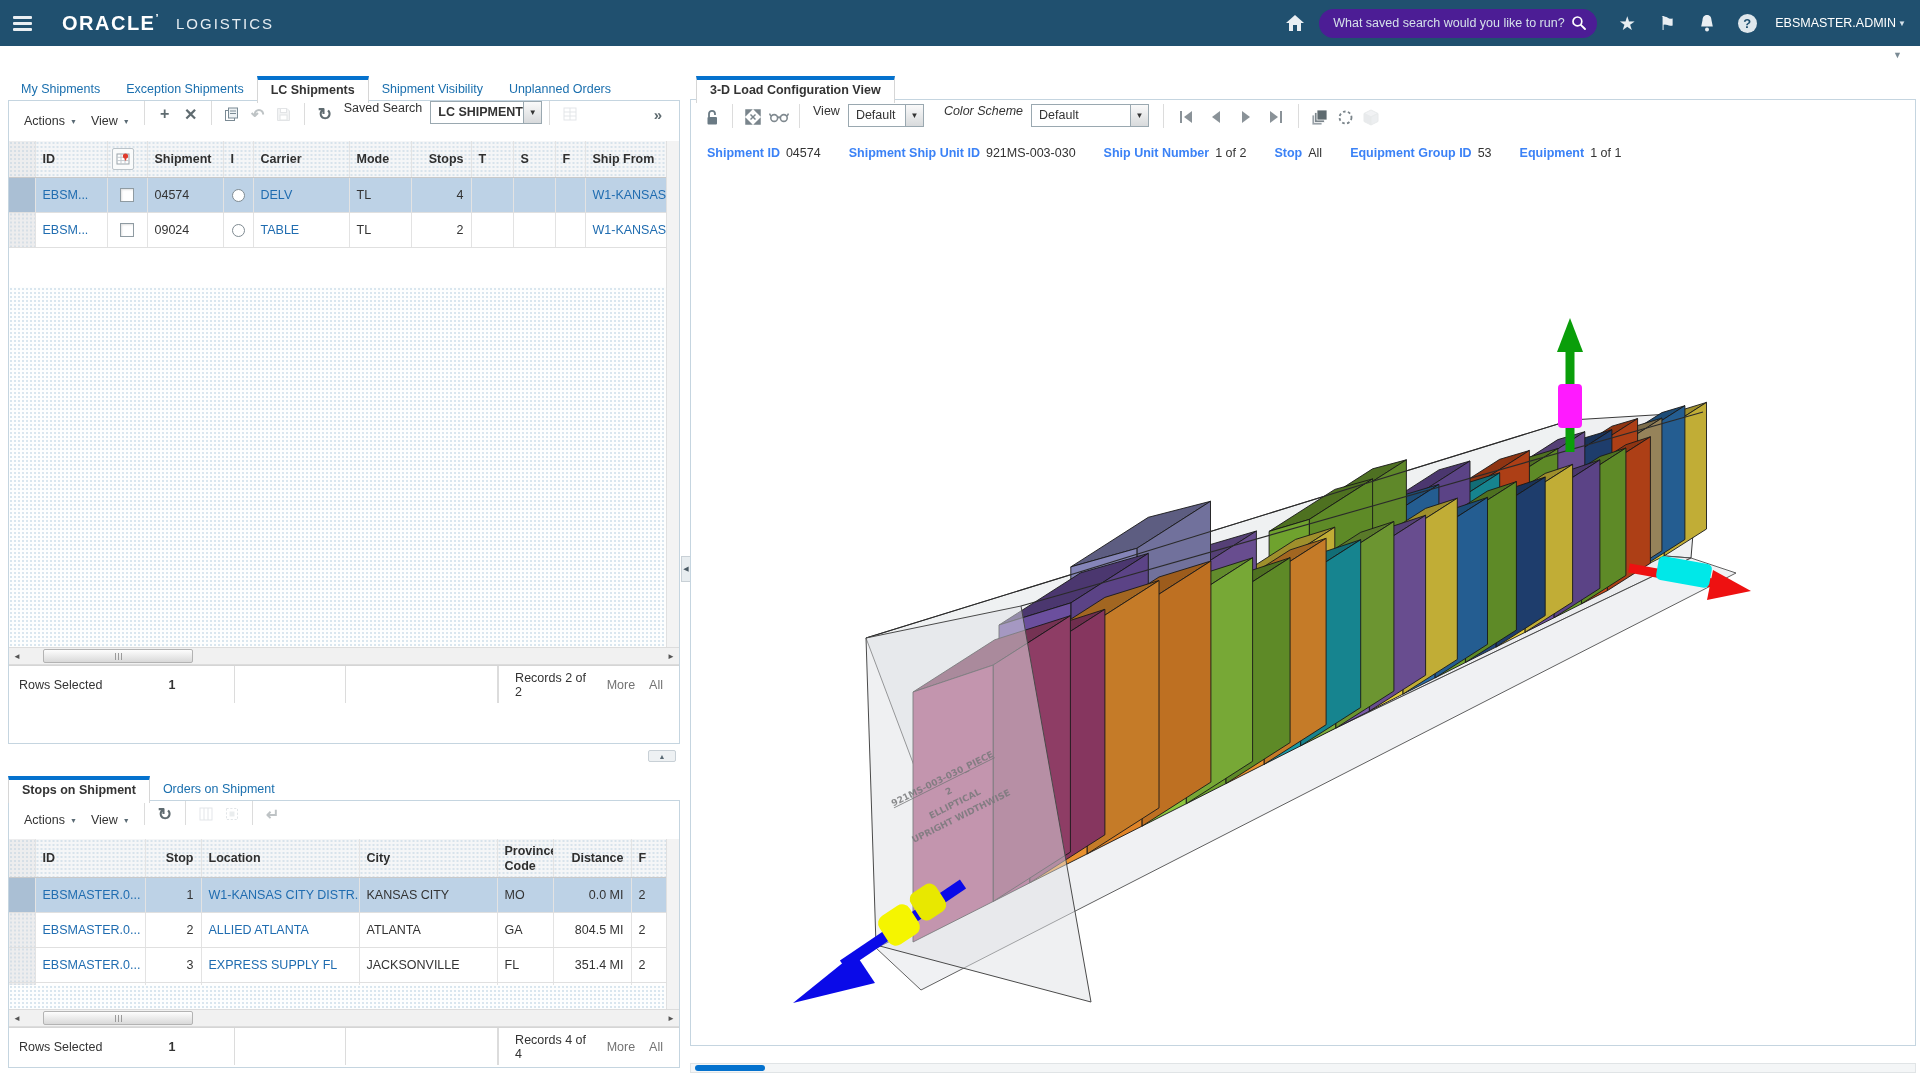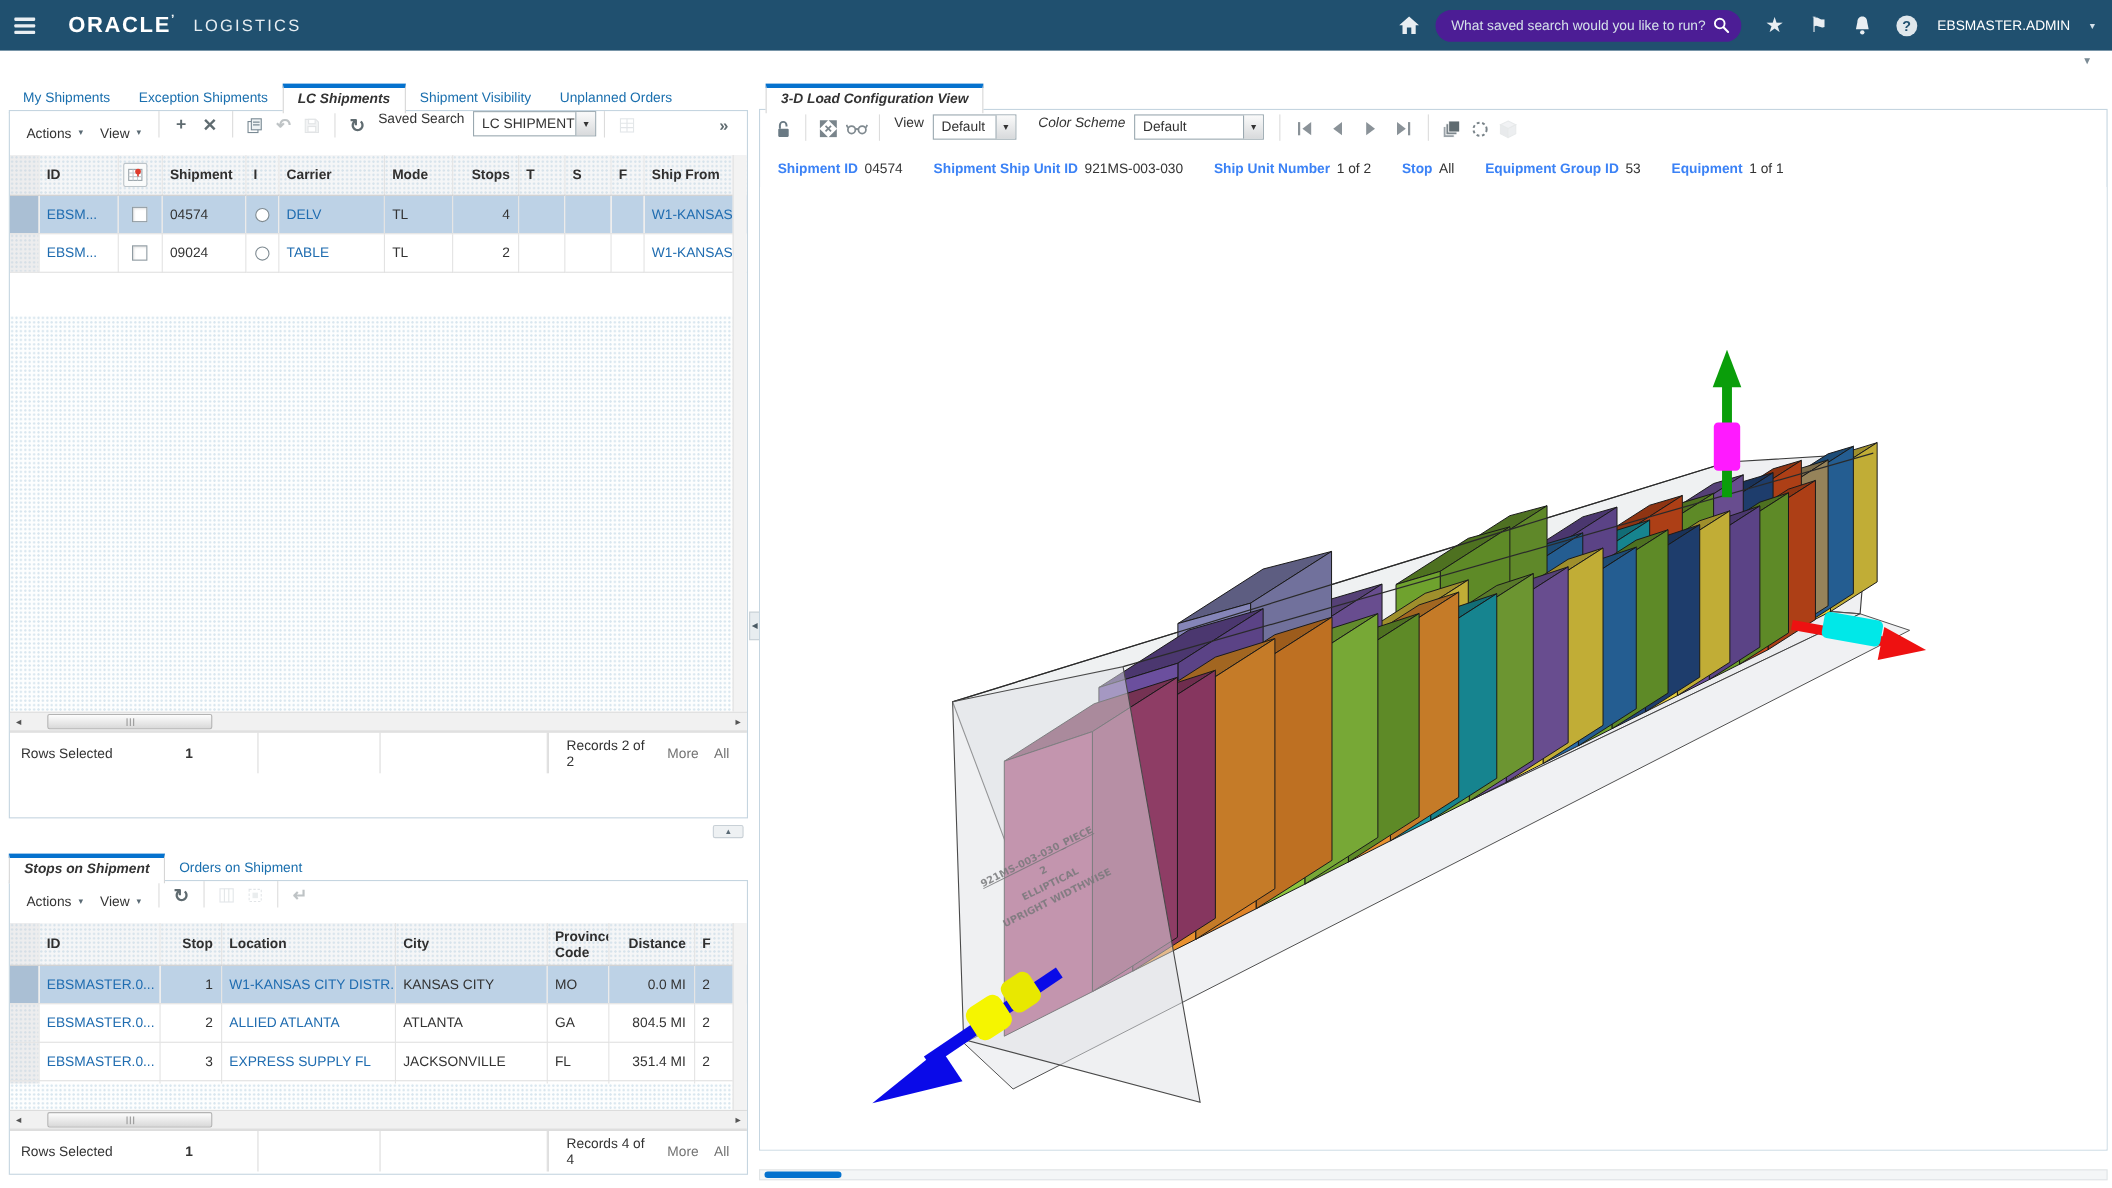--- a/index.html
+++ b/index.html
@@ -17,31 +17,31 @@
   .brand .mark { font-size:11px; vertical-align:top; }
   .product { color:#e6edf2; font-size:15px; letter-spacing:2px; margin-left:16px; }
   .hdr-right { margin-left:auto; display:flex; align-items:center; gap:0; padding-right:14px; }
   .hicon { width:40px; height:46px; display:flex; align-items:center; justify-content:center;
     color:#e9eef2; font-size:19px; cursor:pointer; }
   .search-pill { width:278px; height:29px; background:#4c1d95; border-radius:15px; display:flex;
     align-items:center; margin:0 10px 0 4px; padding:0 10px 0 14px; cursor:text; }
   .search-pill .ph { color:#d5e1ea; font-size:12.5px; flex:1; white-space:nowrap; overflow:hidden; }
   .help-circ { width:19px; height:19px; border-radius:50%; background:#dfe7ec; color:#20506f;
     font-weight:bold; font-size:13px; display:flex; align-items:center; justify-content:center; }
-  .user { color:#fff; font-size:12.5px; margin-left:8px; display:flex; align-items:center; gap:16px;
+  .user { color:#fff; font-size:12.5px; margin-left:8px; display:flex; align-items:center; gap:2px;
     cursor:pointer; white-space:nowrap; }
   .user .caret { font-size:8px; color:#d5e1ea; }
   .top-collapse { position:absolute; left:1893px; top:50px; font-size:9px; color:#7a8a94; cursor:pointer; }
 
   
   .tabbar { position:absolute; display:flex; align-items:center; border-bottom:1px solid #d6d6d6; }
   .tab { padding:5px 13px 6px; color:#1a6fae; cursor:pointer; white-space:nowrap; }
   .tab.active { background:#fff; border:1px solid #d6d6d6; border-bottom:none;
     border-top:4px solid #0572ce; color:#333; font-weight:bold; padding-top:3px; margin-bottom:-1px;
-    position:relative; z-index:2;font-style:italic; }
+    position:relative; z-index:2; }
 
   
   .panel { position:absolute; background:#fff; border:1px solid #c5d5e0; }
 
   
   .tbar { display:flex; padding:0 8px; }
   .menu-btn { display:flex; align-items:center; gap:5px; padding:4px 7px; cursor:pointer; color:#333; }
   .menu-btn .caret { font-size:7px; color:#5a6a74; }
   .vsep { width:1px; height:24px; background:#dcdcdc; margin:0 7px; }
   .tbi { min-width:26px; height:26px; display:flex; align-items:center; justify-content:center;
@@ -200,21 +200,21 @@
       <svg width="15" height="15" viewBox="0 0 15 15">
           <path d="M1.5 1.5 H11 L13.5 4 V13.5 H1.5 Z" fill="#dfe3e5" stroke="#b8bec2"></path>
           <rect x="4" y="8" width="7" height="5" fill="#fff" stroke="#b8bec2"></rect>
           <rect x="4.5" y="1.5" width="6" height="4" fill="#fff" stroke="#b8bec2"></rect>
         </svg>
     </div>
     <div class="vsep"></div>
     <div class="tbi txt" style="font-size:17px;">↻</div>
     <span class="lbl">Saved Search</span>
     <div class="sel" style="width:112px;">
-      <span class="val" style="flex:1;">LC SHIPMENT</span>
+      <span class="val" style="flex:1;font-weight:bold;">LC SHIPMENT</span>
       <span class="dbtn">▼</span>
     </div>
     <div class="vsep"></div>
     <div class="tbi dis">
       <svg width="14" height="14" viewBox="0 0 14 14">
           <rect x="1" y="1" width="12" height="12" fill="none" stroke="#b8c0c6"></rect>
           <line x1="1" y1="5" x2="13" y2="5" stroke="#b8c0c6"></line>
           <line x1="1" y1="9" x2="13" y2="9" stroke="#b8c0c6"></line>
           <line x1="7" y1="1" x2="7" y2="13" stroke="#b8c0c6"></line>
         </svg>

